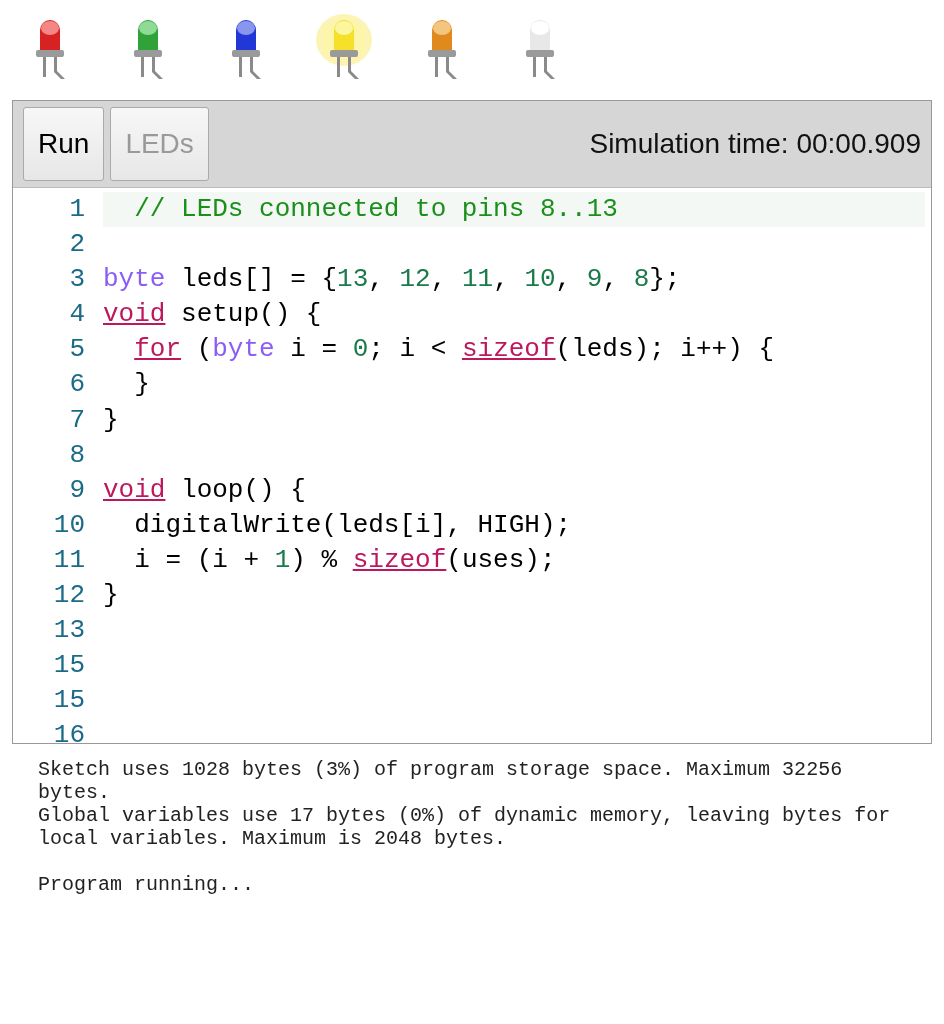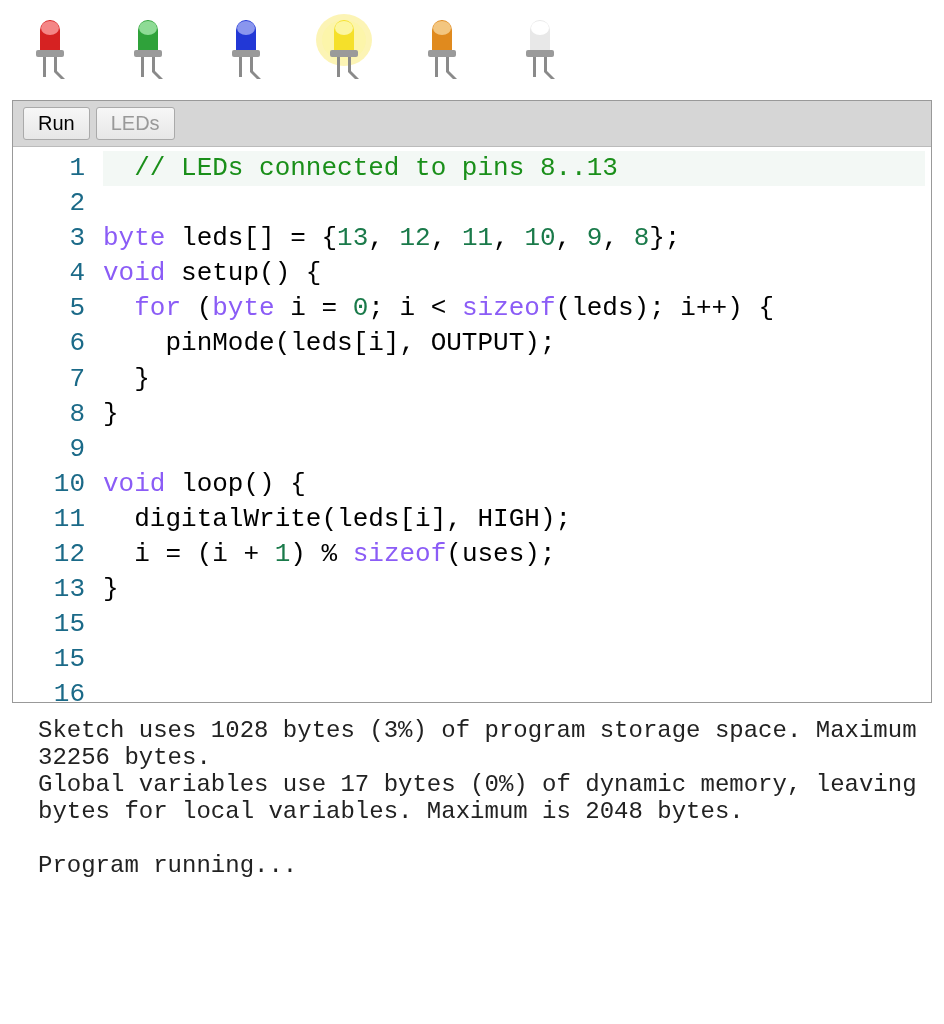--- a/index.html
+++ b/index.html
@@ -27,22 +27,22 @@
   }
   .toolbar {
     display: flex;
     align-items: center;
     padding: 6px 10px;
     gap: 6px;
     background: #d6d6d6;
   }
   .btn {
     font-family: Arial, Helvetica, sans-serif;
-    font-size: 20px;
-    padding: 4px 14px;
+    font-size: 28px;
+    padding: 20px 14px;
     background: linear-gradient(#f7f7f7,#e7e7e7);
     border: 1px solid #aaa;
     border-radius: 3px;
     cursor: pointer;
   }
   .btn:disabled {
     color: #999;
     cursor: default;
   }
   .spacer { flex: 1; }
@@ -69,26 +69,26 @@
     color: #1b6a88;
     background: #fff;
   }
   .code-area {
     margin-left: 90px;
     padding: 4px 6px 4px 0;
   }
   .line { white-space: pre; height: 35.1px; }
   .hl { background: #f3f8f5; }
   .c-comment { color: #1a8f1a; }
-  .c-keyword { color: #8b5cf6; }
+  .c-keyword { color: #be185d; text-decoration: underline; }
   .c-type    { color: #8b5cf6; }
   .c-num     { color: #1a7a4a; }
   .console {
     font-family: Consolas, "Courier New", monospace;
-    font-size: 24px;
+    font-size: 20px;
     white-space: pre-wrap;
     padding: 14px 14px 0 26px;
     color: #222;
   }
 </style>
 </head>
 <body>
 
 <div class="led-row" id="led-strip">
     <div class="led-wrap"><svg viewBox="0 0 60 72" width="60" height="72">
@@ -153,20 +153,23 @@
     <rect x="23" y="45" width="3" height="20" fill="#8a8a8a"></rect>
     <path d="M34 45 h3 v14 l8 8 h-4 l-7 -7 z" fill="#8a8a8a"></path>
   </svg></div>
   </div>
 
 <div class="panel">
   <div class="toolbar">
     <button class="btn">Run</button>
     <button class="btn" id="stop-btn" disabled="">LEDs</button>
     <div class="spacer"></div>
+    <div class="sim-time">
+      <span>Simulation time: </span><span>00:00.909</span>
+    </div>
   </div>
   <div class="editor">
     <div class="gutter" id="gutter">
         <div class="line">1</div>
         <div class="line">2</div>
         <div class="line">3</div>
         <div class="line">4</div>
         <div class="line">5</div>
         <div class="line">6</div>
         <div class="line">7</div>
@@ -179,21 +182,20 @@
         <div class="line">15</div>
         <div class="line">15</div>
         <div class="line">16</div>
       </div>
     <div class="code-area" id="code-area">
         <div class="line hl">  <span class="c-comment">// LEDs connected to pins 8..13</span></div>
         <div class="line"></div>
         <div class="line"><span class="c-type">byte</span><span> leds[] = {</span><span class="c-num">13</span><span>, </span><span class="c-num">12</span><span>, </span><span class="c-num">11</span><span>, </span><span class="c-num">10</span><span>, </span><span class="c-num">9</span><span>, </span><span class="c-num">8</span><span>};</span></div>
         <div class="line"><span class="c-keyword">void</span><span> setup() {</span></div>
         <div class="line">  <span class="c-keyword">for</span><span> (</span><span class="c-type">byte</span><span> i = </span><span class="c-num">0</span><span>; i &lt; </span><span class="c-keyword">sizeof</span><span>(leds); i++) {</span></div>
-        <div class="line">    <span>pinMode(leds[i], OUTPUT);</span></div>
         <div class="line">  <span>}</span></div>
         <div class="line"><span>}</span></div>
         <div class="line"></div>
         <div class="line"><span class="c-keyword">void</span><span> loop() {</span></div>
         <div class="line">  <span>digitalWrite(leds[i], HIGH);</span></div>
         <div class="line">  <span>i = (i + </span><span class="c-num">1</span><span>) % </span><span class="c-keyword">sizeof</span><span>(uses);</span></div>
         <div class="line"><span>}</span></div>
       </div>
   </div>
 </div>

